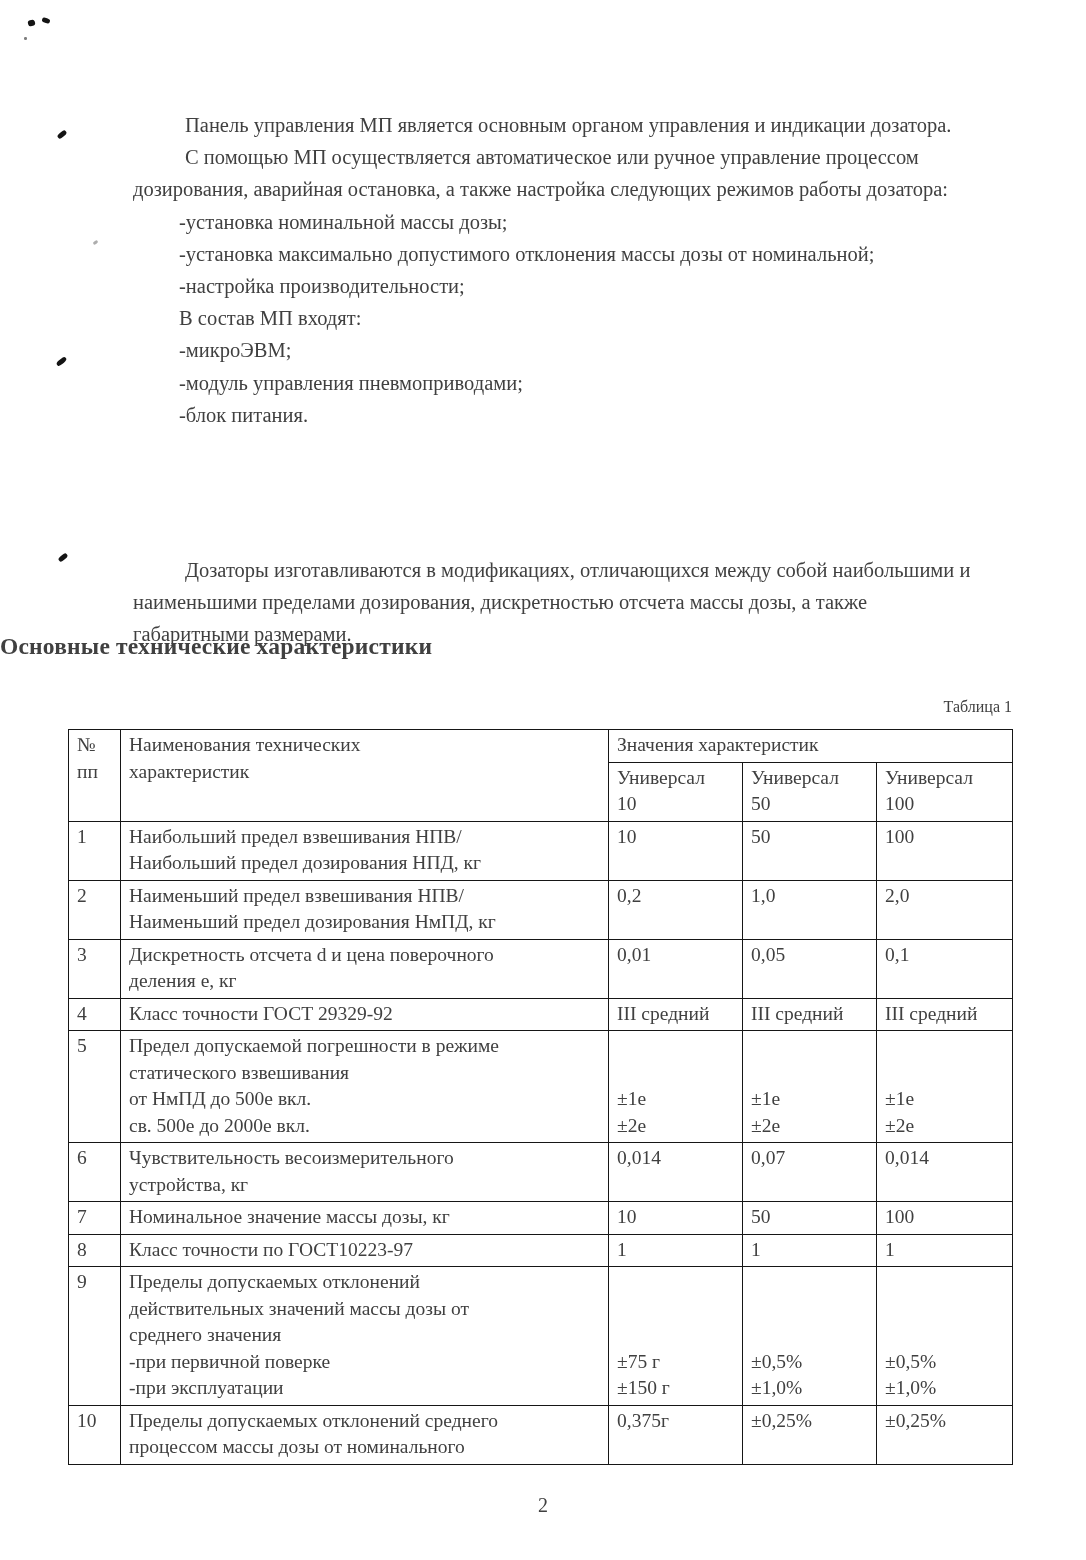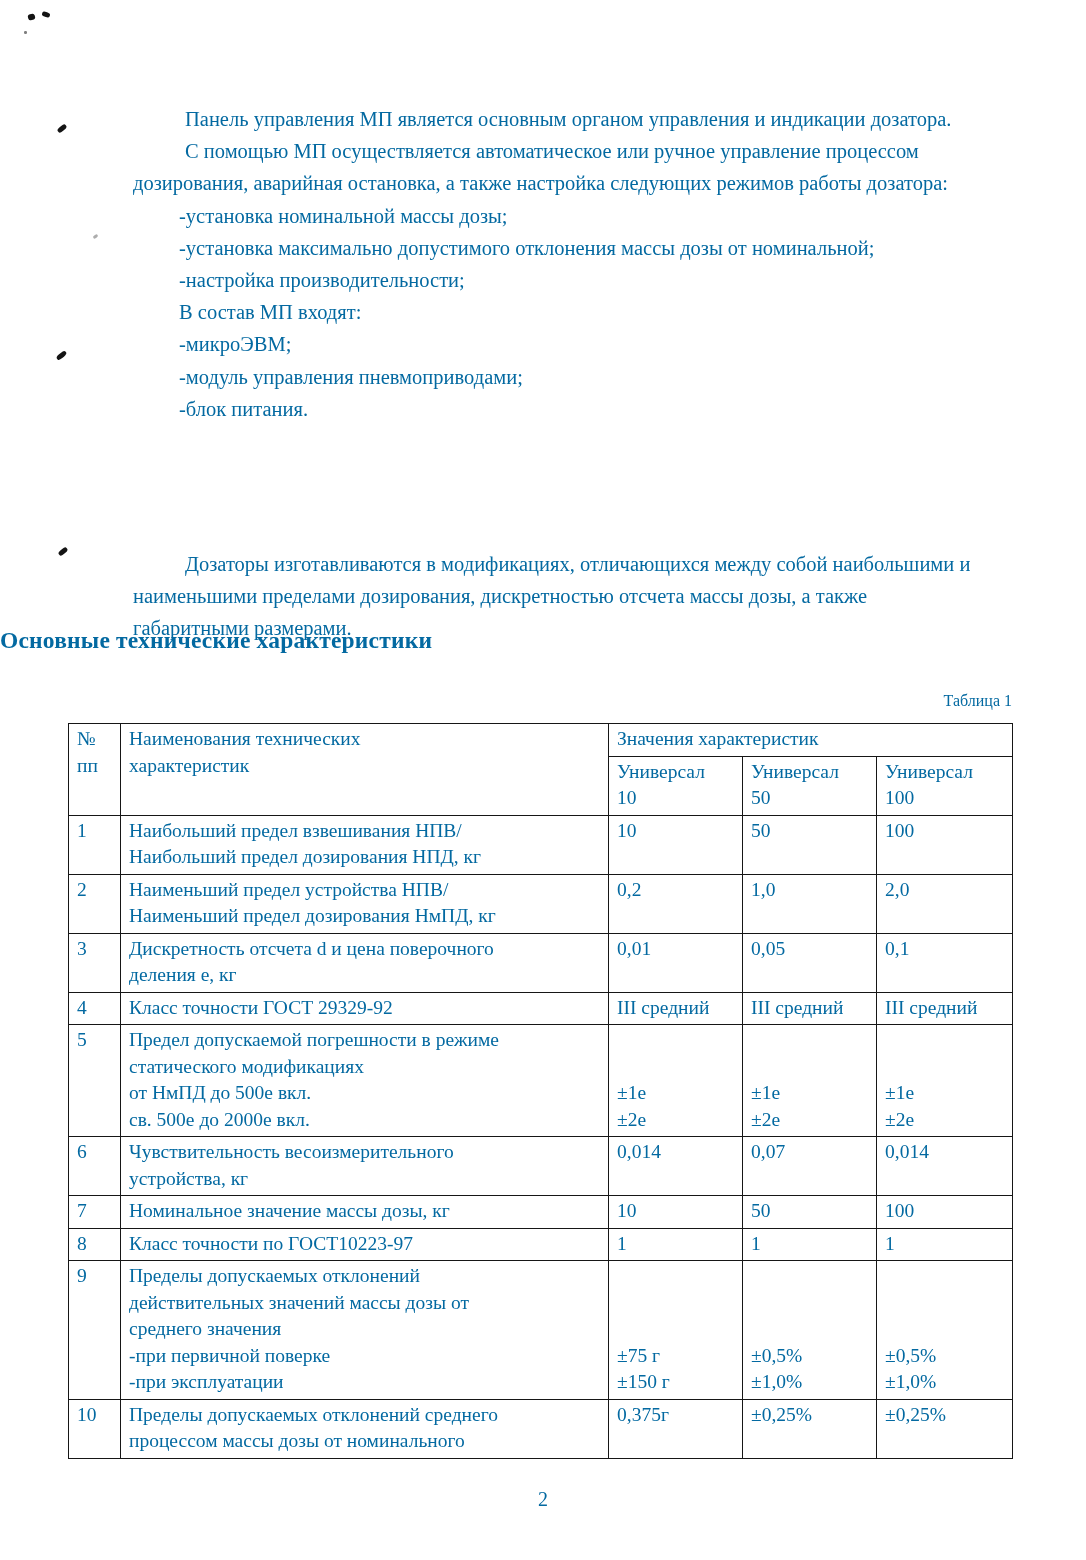--- a/index.html
+++ b/index.html
@@ -5,24 +5,24 @@
 <style>
   html, body {
     margin: 0;
     padding: 0;
     background: #ffffff;
   }
   .page {
     position: relative;
     width: 1086px;
     height: 1520px;
-    margin: 2px auto;
+    margin: 8px auto;
     background: #ffffff;
     font-family: "Liberation Serif", "DejaVu Serif", serif;
-    color: #0369a1;
+    color: #404040;
     overflow: hidden;
   }
 
   
   .speck {
     position: absolute;
     background: #141414;
     border-radius: 40%;
     pointer-events: none;
   }
@@ -217,21 +217,21 @@
             <td class="val">
               <span class="val-stack">50</span>
             </td>
             <td class="val">
               <span class="val-stack">100</span>
             </td>
           </tr>
           <tr>
             <td class="num">2</td>
             <td>
-              <span class="nm-line">Наименьший предел устройства НПВ/</span>
+              <span class="nm-line">Наименьший предел взвешивания НПВ/</span>
               <span class="nm-line">Наименьший предел дозирования  НмПД, кг</span>
             </td>
             <td class="val">
               <span class="val-stack">0,2</span>
             </td>
             <td class="val">
               <span class="val-stack">1,0</span>
             </td>
             <td class="val">
               <span class="val-stack">2,0</span>
@@ -265,21 +265,21 @@
               <span class="val-stack">III средний</span>
             </td>
             <td class="val">
               <span class="val-stack">III средний</span>
             </td>
           </tr>
           <tr>
             <td class="num">5</td>
             <td>
               <span class="nm-line">Предел допускаемой погрешности в режиме</span>
-              <span class="nm-line">статического модификациях</span>
+              <span class="nm-line">статического взвешивания</span>
               <span class="nm-line">от НмПД  до   500e вкл.</span>
               <span class="nm-line">св. 500e до 2000e вкл.</span>
             </td>
             <td class="val">
               <span class="val-stack val-blank">&nbsp;</span>
               <span class="val-stack val-blank">&nbsp;</span>
               <span class="val-stack">±1e</span>
               <span class="val-stack">±2e</span>
             </td>
             <td class="val">

